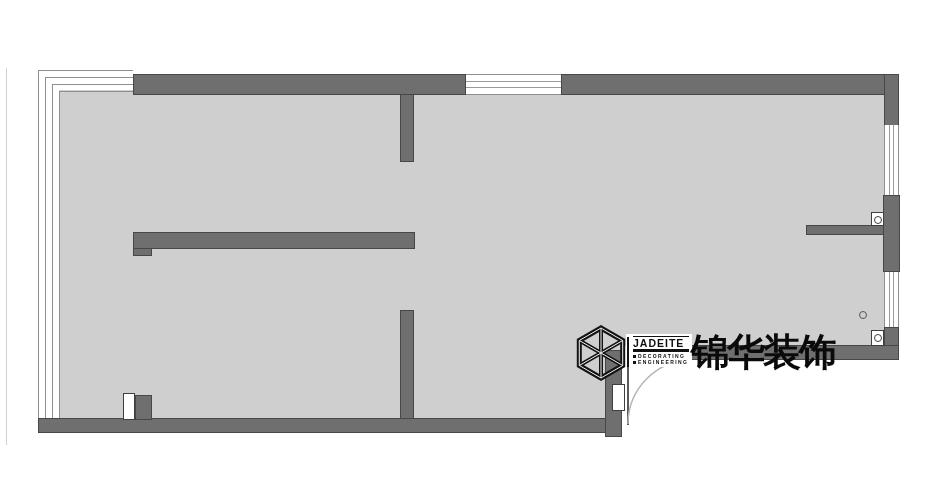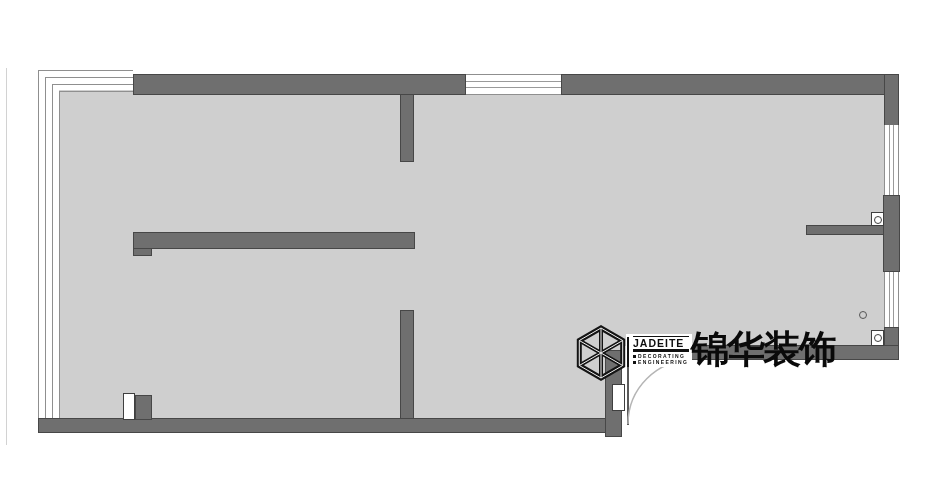--- a/index.html
+++ b/index.html
@@ -23,21 +23,21 @@
   .refline{background:#d2d2d2;}
   .leaf{background:#5a5a5a;}
   svg{display:block}
   
   .lg-divider{background:#141414;}
   .lg-hair{background:#111;}
   .lg-word{color:#0f0f0f;font-weight:bold;font-size:10.5px;letter-spacing:1px;white-space:nowrap;line-height:1;}
   .lg-sub{color:#0f0f0f;font-weight:bold;font-size:5px;letter-spacing:1.4px;white-space:nowrap;line-height:1;}
   .lg-sub .sq{display:inline-block;width:3px;height:3px;background:#111;margin-right:2px;vertical-align:middle;}
   .lg-cn{color:#0a0a0a;font-weight:bold;font-size:38px;letter-spacing:-2px;white-space:nowrap;line-height:1;
-         font-family:Liberation Mono, monospace;}
+         font-family:Liberation Sans, sans-serif;}
   .wordbg{background:#ffffff;}
 </style>
 </head>
 <body>
 
 <div id="canvas">
 
   <div class="abs floor" style="left:59px;top:90px;width:563px;height:329px;"></div>
   <div class="abs floor" style="left:620px;top:90px;width:265px;height:256px;"></div>
 

